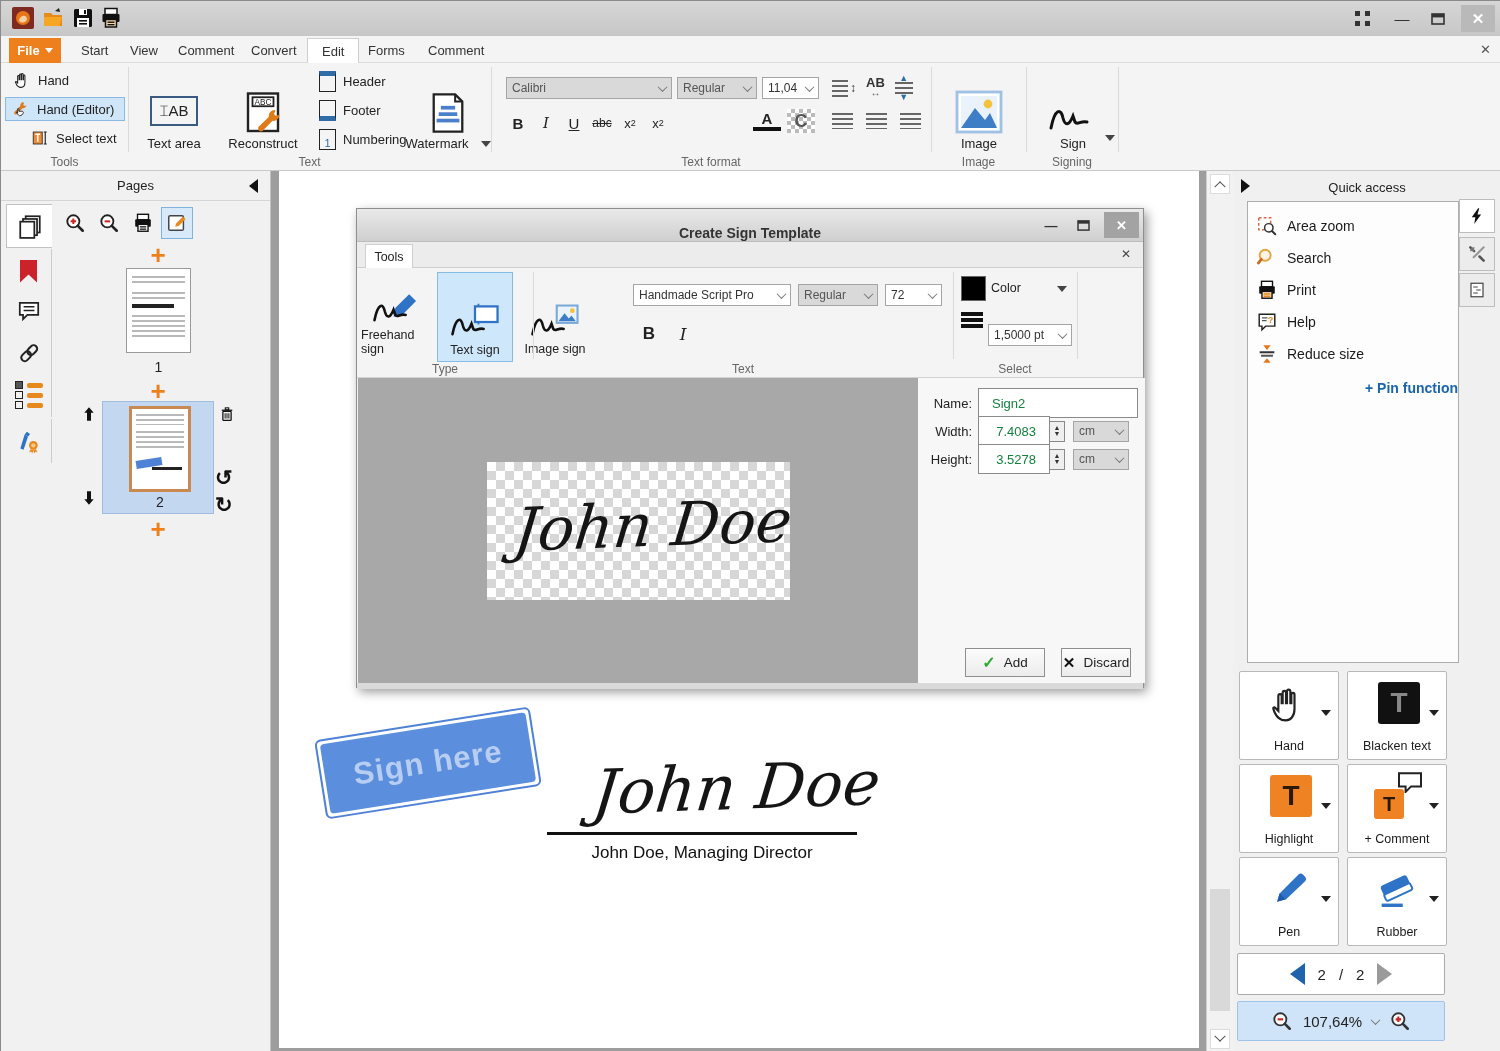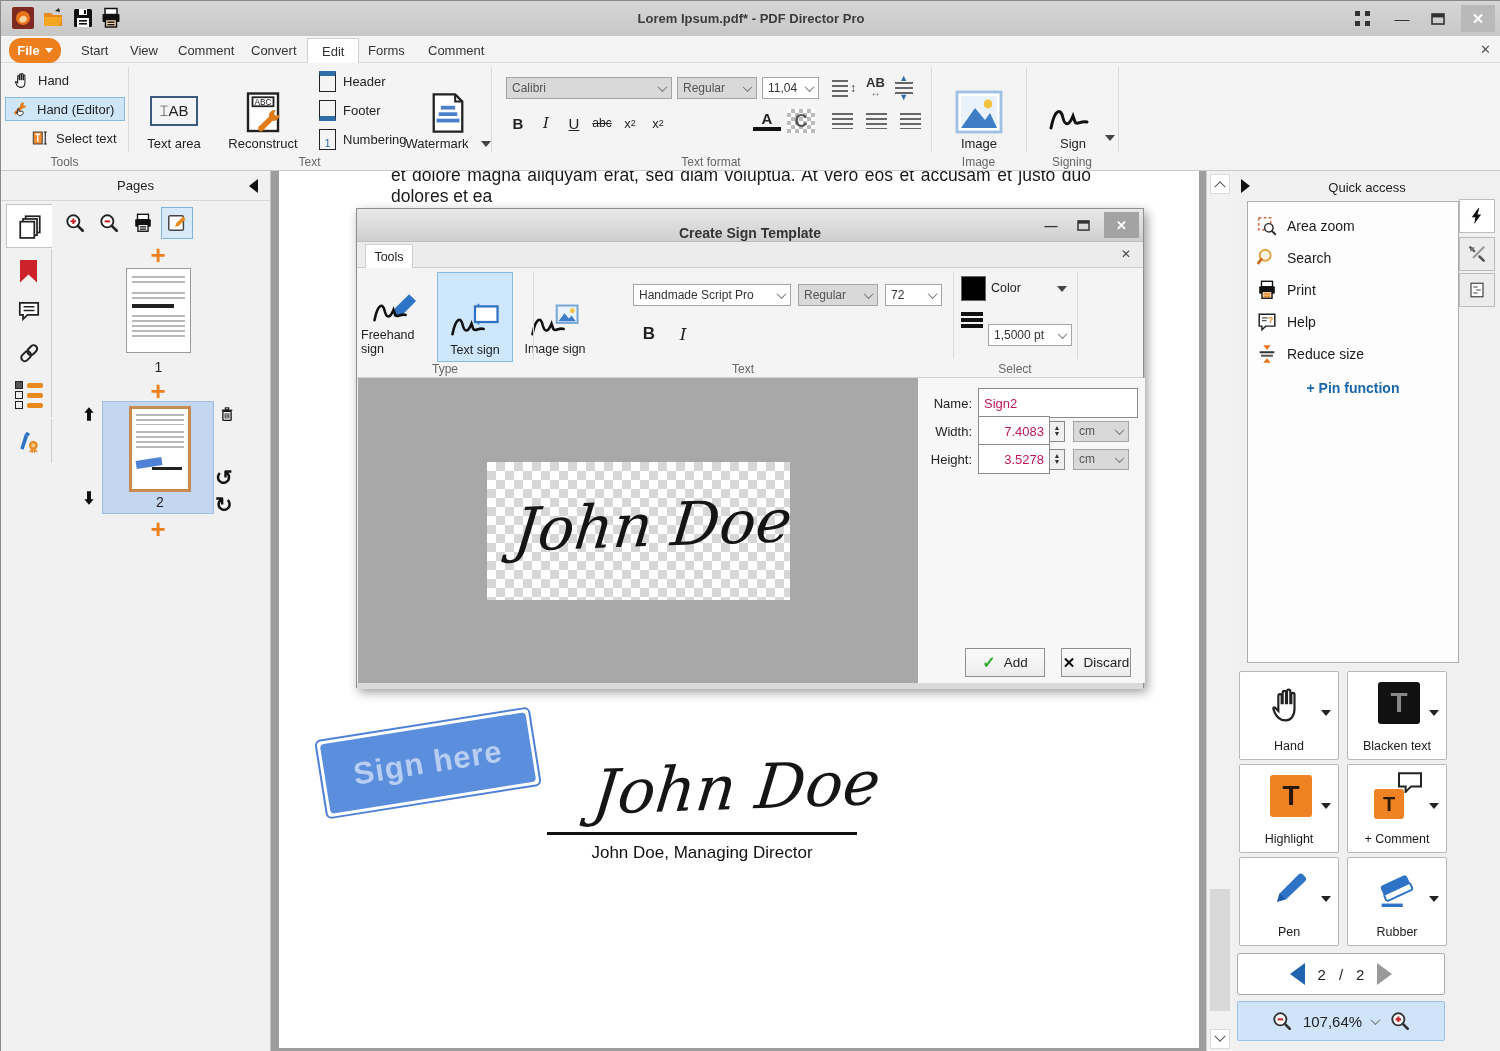--- a/index.html
+++ b/index.html
@@ -9,21 +9,21 @@
 
   
   .titlebar { left:0; top:0; width:1500px; height:35px; background:linear-gradient(#d6d6d6,#c7c7c7); }
   .title-text { left:0; right:0; top:10px; text-align:center; font-size:13px; color:#3c3c3c; font-weight:bold; }
   .qicon { top:5px; width:24px; height:24px; }
   .winbtn { top:4px; width:34px; height:27px; display:flex; align-items:center; justify-content:center; font-size:15px; color:#333; }
   .closebtn { background:#b9b9b9; color:#fff; font-weight:bold; }
 
   
   .tabbar { left:0; top:35px; width:1500px; height:27px; background:#f4f4f4; border-bottom:1px solid #dcdcdc; }
-  .filetab { left:8px; top:2px; width:52px; height:25px; background:#ee7f1d; color:#fff; font-weight:bold; font-size:13px; display:flex; align-items:center; justify-content:center; gap:5px;border-radius:12px; }
+  .filetab { left:8px; top:2px; width:52px; height:25px; background:#ee7f1d; color:#fff; font-weight:bold; font-size:13px; display:flex; align-items:center; justify-content:center; gap:5px; }
   .filetab .dn { width:0; height:0; border-left:4px solid transparent; border-right:4px solid transparent; border-top:5px solid #fff; }
   .mtab { top:2px; height:25px; padding:0 14px; display:flex; align-items:center; font-size:13px; color:#333; }
   .mtab.active { background:#fff; border:1px solid #cfcfcf; border-bottom:none; }
   .tab-x { right:10px; top:6px; font-size:13px; color:#555; }
 
   
   .ribbon { left:0; top:62px; width:1500px; height:108px; background:#f4f4f4; border-bottom:1px solid #c9c9c9; }
   .gsep { top:4px; bottom:18px; width:1px; background:#dadada; }
   .glabel { bottom:1px; font-size:12px; color:#666; text-align:center; }
   .ritem { display:flex; align-items:center; gap:7px; font-size:13px; color:#222; padding:2px 6px; }
@@ -87,21 +87,21 @@
   .dlg-tab { left:8px; top:2px; width:48px; height:24px; background:#fff; border:1px solid #cfcfcf; border-bottom:none; display:flex; align-items:center; justify-content:center; font-size:12.5px; color:#222; }
   .dlg-ribbon { left:0; top:59px; width:100%; height:110px; background:#f4f4f4; border-bottom:1px solid #d2d2d2; }
   .typebtn { display:flex; flex-direction:column; align-items:center; justify-content:flex-end; font-size:12.5px; color:#222; padding-bottom:4px; }
   .typebtn.sel { background:#cfe7fa; border:1px solid #86bbe7; }
   .preview { left:1px; top:169px; width:560px; height:305px; background:#a8a8a8; }
   .checker { background-color:#fff;
     background-image:linear-gradient(45deg,#d7d7d7 25%,transparent 25%,transparent 75%,#d7d7d7 75%),
                      linear-gradient(45deg,#d7d7d7 25%,transparent 25%,transparent 75%,#d7d7d7 75%);
     background-size:18px 18px; background-position:0 0,9px 9px; }
   .formrow { display:flex; align-items:center; font-size:13px; color:#222; }
-  .finput { background:#fff; border:1px solid #8a8a8a; height:30px; font-size:13px; color:#be185d; display:flex; align-items:center; padding:0 5px; }
+  .finput { background:#fff; border:1px solid #8a8a8a; height:30px; font-size:13px; color:#15803d; display:flex; align-items:center; padding:0 13px; }
   .spin { width:15px; height:21px; border:1px solid #8a8a8a; border-left:none; background:#efefef; display:flex; flex-direction:column; align-items:center; justify-content:center; font-size:7px; color:#333; line-height:6px; }
   .dlgbtn { background:linear-gradient(#fbfbfb,#ececec); border:1px solid #8f8f8f; display:flex; align-items:center; justify-content:center; gap:8px; font-size:13.5px; color:#222; }
 </style>
 </head>
 <body>
 
 <div class="app">
 
   <div class="abs titlebar">
     <div class="abs qicon" style="left:10px">
@@ -130,21 +130,20 @@
     </div>
     <div class="abs qicon" style="left:98px">
       <svg width="24" height="24" viewBox="0 0 24 24">
           <rect x="6" y="2.5" width="12" height="6" fill="#fff" stroke="#111" stroke-width="1.5"></rect>
           <rect x="3.5" y="8" width="17" height="8" rx="1" fill="#111"></rect>
           <rect x="6.5" y="13.5" width="11" height="7.5" fill="#f6d7ad" stroke="#111" stroke-width="1.5"></rect>
           <rect x="8.5" y="15.5" width="7" height="1.4" fill="#111"></rect>
           <rect x="8.5" y="18" width="7" height="1.4" fill="#111"></rect>
         </svg>
     </div>
-    <div class="abs title-text">Lorem Ipsum.pdf* - PDF Director Pro</div>
     <div class="abs winbtn" style="right:122px">
       <svg width="15" height="15" viewBox="0 0 15 15">
           <g fill="#333">
             <rect x="0" y="0" width="5" height="5"></rect>
             <rect x="10" y="0" width="5" height="5"></rect>
             <rect x="0" y="10" width="5" height="5"></rect>
             <rect x="10" y="10" width="5" height="5"></rect>
           </g>
         </svg>
     </div>
@@ -456,24 +455,20 @@
         <rect x="9.7" y="3.8" width="4.6" height="2.6" fill="none" stroke="#111" stroke-width="1.4"></rect>
         <path d="M9.5 11v7M12 11v7M14.5 11v7" stroke="#111" stroke-width="1.3"></path>
       </svg>
     <div class="abs" style="left:214px;top:295px;font-size:21px;font-weight:bold;color:#111">↺</div>
     <div class="abs" style="left:214px;top:322px;font-size:21px;font-weight:bold;color:#111">↻</div>
     <div class="abs plus" style="left:147px;top:348px;width:20px">+</div>
   </div>
 
   <div class="abs docarea">
     <div class="abs page">
-      <div class="abs bodytext" style="left:112px;top:-6px;width:700px">
-        <div>et dolore magna aliquyam erat, sed diam voluptua. At vero eos et accusam et justo duo dolores et ea</div>
-        <div>rebum. Stet clita kasd gubergren, no sea takimata sanctus est Lorem ipsum dolor sit amet. Lorem ipsum</div>
-      </div>
 
       <div class="abs stamp-outer" style="left:40px;top:552px;width:218px;height:80px">
         <div class="stamp-inner">Sign here</div>
       </div>
 
       <div class="abs script" style="left:315px;top:580px;font-size:62px">John Doe</div>
       <div class="abs" style="left:268px;top:661px;width:310px;height:2.5px;background:#111"></div>
       <div class="abs" style="left:268px;top:672px;width:310px;text-align:center;font-size:17px;color:#111">John Doe, Managing Director</div>
     </div>
   </div>
@@ -528,21 +523,21 @@
       </div>
       <div class="abs qitem" style="top:136px">
         <svg width="22" height="22" viewBox="0 0 24 24">
             <path d="M8 2.5h8L12 7.5z" fill="#e8751a"></path>
             <path d="M8 21.5h8L12 16.5z" fill="#e8751a"></path>
             <rect x="4" y="9" width="16" height="2.2" fill="#333"></rect>
             <rect x="5.5" y="12.8" width="13" height="2.2" fill="#555"></rect>
           </svg>
         <span>Reduce size</span>
       </div>
-      <div class="abs pinlink" style="left:0;top:178px;width:100%;text-align:center">+ Pin function</div>
+      <div class="abs pinlink" style="left:0;top:178px;width:100%;text-align:right">+ Pin function</div>
     </div>
 
     <div class="abs sidetab sel" style="top:28px">
       <svg width="18" height="22" viewBox="0 0 24 24">
           <path d="M13.5 1.5L5 13.5h4.8L8.3 22.5 17.5 10h-4.8l2.3-8.5z" fill="#111"></path>
         </svg>
     </div>
     <div class="abs sidetab" style="top:66px">
       <svg width="20" height="20" viewBox="0 0 24 24">
           <path d="M4 4l4.5 4.5M15 15l5 5" stroke="#555" stroke-width="3" stroke-linecap="round"></path>

